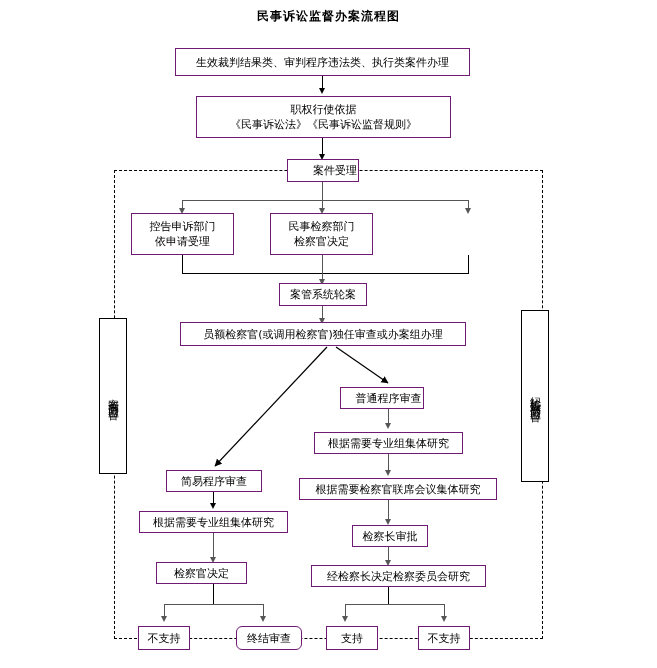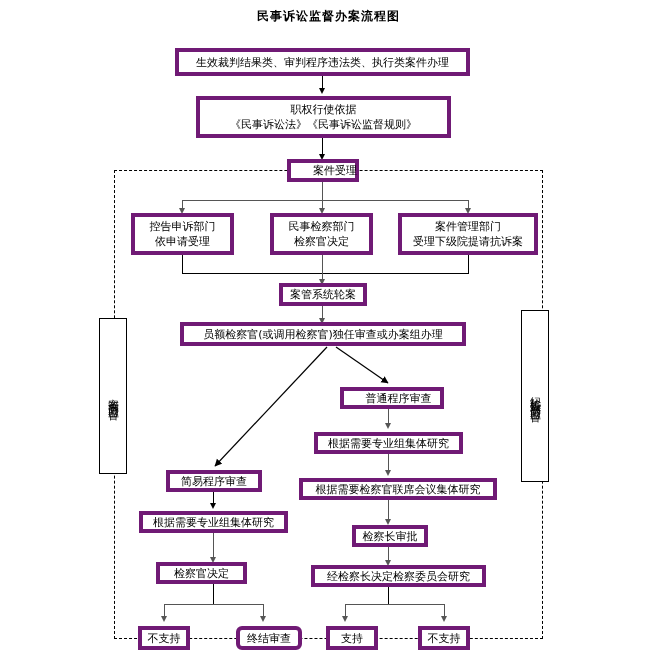--- a/index.html
+++ b/index.html
@@ -15,21 +15,21 @@
   .title{
     position:absolute;left:0;top:8px;width:657px;
     text-align:center;
     font-size:12px;font-weight:bold;
     letter-spacing:1px;
     font-family:"DejaVu Sans","Liberation Sans",sans-serif;
   }
 
   .box{
     position:absolute;
-    border:4px solid #701a75;
+    border:1px solid #701a75;
     background:#fff;
     box-sizing:border-box;
     display:flex;
     align-items:center;
     justify-content:center;
     text-align:center;
     font-size:11px;
     line-height:15px;
     padding:1px 3px;
     white-space:nowrap;
@@ -110,24 +110,20 @@
   <div class="box two-line" style="left:131px;top:213px;width:103px;height:42px;flex-direction:column;">
     <span>控告申诉部门</span>
     <span>依申请受理</span>
   </div>
 
   <div class="box two-line" style="left:270px;top:213px;width:103px;height:42px;flex-direction:column;">
     <span>民事检察部门</span>
     <span>检察官决定</span>
   </div>
 
-  <div class="box two-line" style="left:398px;top:213px;width:140px;height:42px;flex-direction:column;">
-    <span>案件管理部门</span>
-    <span>受理下级院提请抗诉案</span>
-  </div>
 
   <div class="ln v blk" style="left:182px;top:255px;height:18px;background:#000;"></div>
   <div class="ln v blk" style="left:468px;top:255px;height:18px;background:#000;"></div>
   <div class="ln h blk" style="left:182px;top:273px;width:287px;background:#000;"></div>
   <div class="ln v" style="left:322px;top:255px;height:26px;"></div>
   <div class="arrow-d" style="left:319px;top:279px;"></div>
 
   <div class="box" style="left:279px;top:283px;width:88px;height:23px;">案管系统轮案</div>
 
   <div class="ln v" style="left:322px;top:306px;height:14px;"></div>
@@ -155,21 +151,21 @@
 
   <div class="box" style="left:156px;top:562px;width:91px;height:22px;">检察官决定</div>
 
   <div class="ln v blk" style="left:213px;top:584px;height:20px;background:#000;"></div>
   <div class="ln h" style="left:164px;top:604px;width:99px;"></div>
   <div class="ln v" style="left:164px;top:604px;height:14px;"></div>
   <div class="ln v" style="left:263px;top:604px;height:14px;"></div>
   <div class="arrow-d" style="left:161px;top:616px;"></div>
   <div class="arrow-d" style="left:260px;top:616px;"></div>
 
-  <div class="box" style="left:340px;top:387px;width:104px;height:22px;padding-left:16px;">普通程序审查</div>
+  <div class="box" style="left:340px;top:387px;width:84px;height:22px;padding-left:16px;">普通程序审查</div>
   <div class="ln v" style="left:388px;top:409px;height:16px;"></div>
   <div class="arrow-d" style="left:385px;top:423px;"></div>
 
   <div class="box" style="left:314px;top:432px;width:149px;height:22px;">根据需要专业组集体研究</div>
   <div class="ln v" style="left:388px;top:454px;height:18px;"></div>
   <div class="arrow-d" style="left:385px;top:470px;"></div>
 
   <div class="box" style="left:299px;top:478px;width:198px;height:22px;">根据需要检察官联席会议集体研究</div>
   <div class="ln v" style="left:388px;top:500px;height:21px;"></div>
   <div class="arrow-d" style="left:385px;top:519px;"></div>

